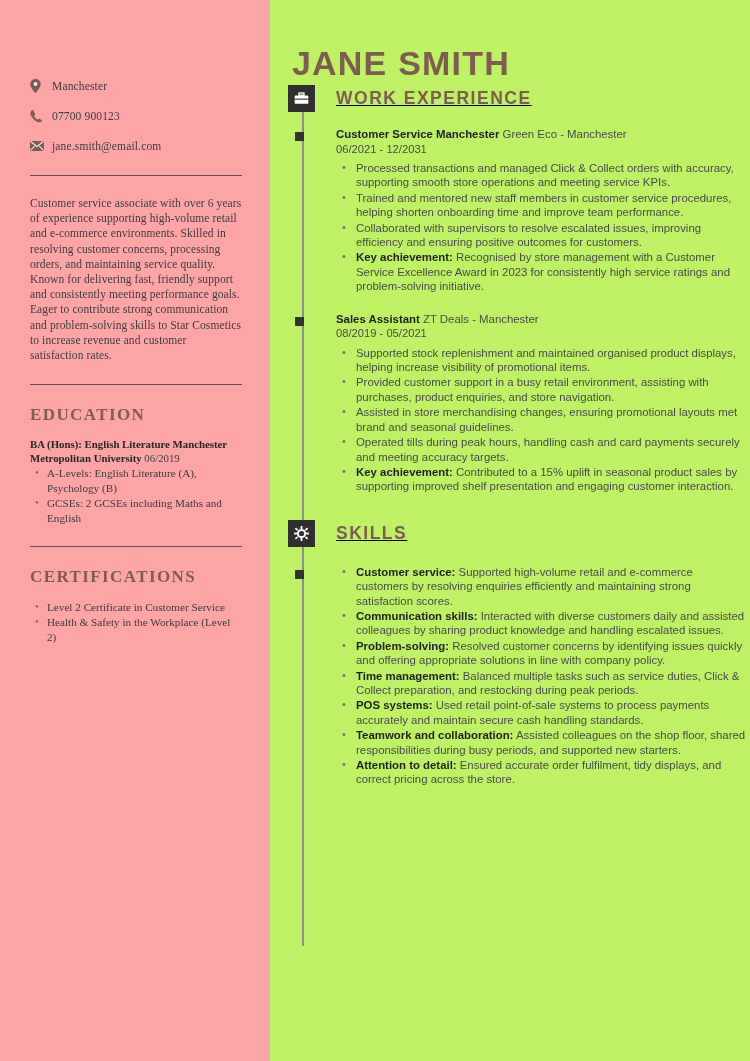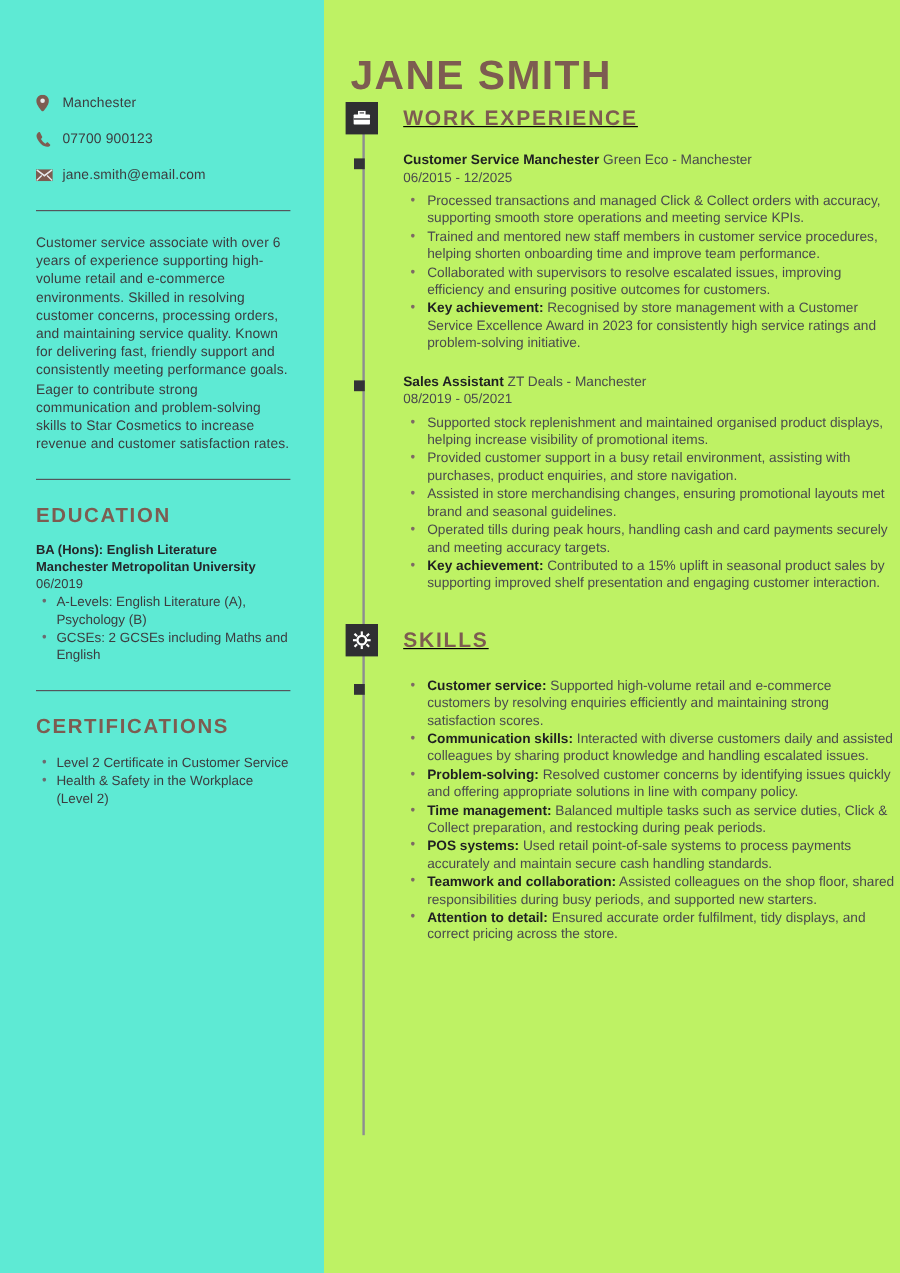--- a/index.html
+++ b/index.html
@@ -18,23 +18,24 @@
     width: 750px;
     height: 1061px;
     display: flex;
     background: #ffffff;
   }
 
   
   .sidebar {
     width: 270px;
     min-width: 270px;
-    background: #5eead4;
+    background: #fca5a5;
     padding: 78px 28px 0 30px;
     box-sizing: border-box;
+    font-family: Liberation Serif, serif;
   }
   .contact-list {
     margin: 0;
     padding: 0;
     list-style: none;
   }
   .contact-row {
     display: flex;
     align-items: center;
     margin-bottom: 14px;
@@ -300,21 +301,21 @@
         </span>
         <span class="section-title">WORK EXPERIENCE</span>
       </div>
 
       <div class="entry">
         <span class="entry-marker"></span>
         <div class="entry-title">
           <span class="entry-role">Customer Service Manchester</span>
           <span class="entry-company">Green Eco - Manchester</span>
         </div>
-        <div class="entry-dates">06/2015 - 12/2025</div>
+        <div class="entry-dates">06/2021 - 12/2031</div>
         <ul class="main-bullets">
           <li><span class="b-strong"></span><span>Processed transactions and managed Click &amp; Collect orders with accuracy, supporting smooth store operations and meeting service KPIs.</span></li>
           <li><span class="b-strong"></span><span>Trained and mentored new staff members in customer service procedures, helping shorten onboarding time and improve team performance.</span></li>
           <li><span class="b-strong"></span><span>Collaborated with supervisors to resolve escalated issues, improving efficiency and ensuring positive outcomes for customers.</span></li>
           <li><span class="b-strong">Key achievement:</span><span> Recognised by store management with a Customer Service Excellence Award in 2023 for consistently high service ratings and problem-solving initiative.</span></li>
         </ul>
       </div>
 
       <div class="entry" style="margin-top:18px;">
         <span class="entry-marker"></span>

